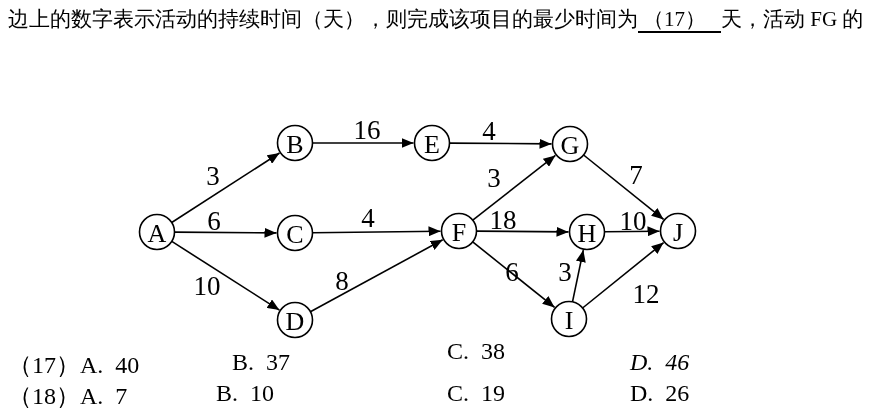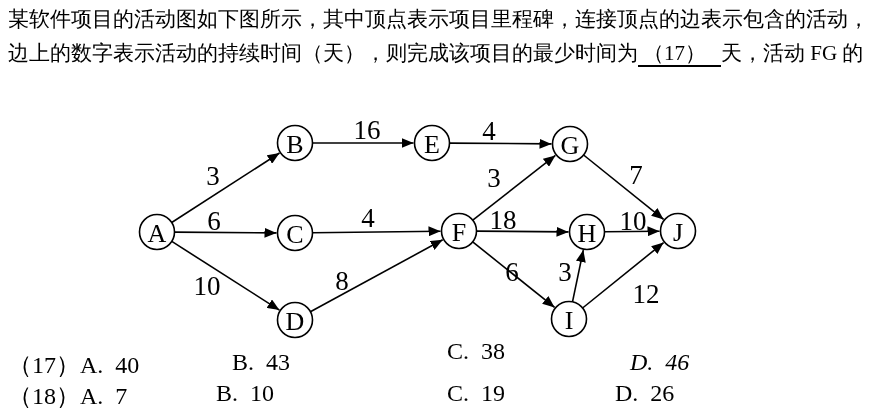--- a/index.html
+++ b/index.html
@@ -47,21 +47,20 @@
     font-size: 24px;
     white-space: pre;
   }
 </style>
 </head>
 <body>
 
 <div class="page">
 
   <div class="para">
-    <div>某软件项目的活动图如下图所示，其中顶点表示项目里程碑，连接顶点的边表示包含的活动，</div>
     <div><span>边上的数字表示活动的持续时间（天），则完成该项目的最少时间为</span><span class="blank">（17）</span><span>天，活动 FG 的</span></div>
   </div>
 
   <svg class="diagram" width="892" height="410" viewBox="0 0 892 410">
     <defs>
       <marker id="arrowhead" markerUnits="userSpaceOnUse" markerWidth="14" markerHeight="10" refX="12" refY="5" orient="auto">
         <path d="M0,0 L12,5 L0,10 Z" fill="#000000"></path>
       </marker>
     </defs>
     <g id="edges-layer">
@@ -112,22 +111,22 @@
         <circle cx="587" cy="232" r="17.5" fill="#ffffff" stroke="#000000" stroke-width="1.6"></circle>
         <text x="587" y="233" text-anchor="middle" dominant-baseline="central" class="node-label">H</text>
         <circle cx="569" cy="319" r="17.5" fill="#ffffff" stroke="#000000" stroke-width="1.6"></circle>
         <text x="569" y="320" text-anchor="middle" dominant-baseline="central" class="node-label">I</text>
         <circle cx="678" cy="231" r="17.5" fill="#ffffff" stroke="#000000" stroke-width="1.6"></circle>
         <text x="678" y="232" text-anchor="middle" dominant-baseline="central" class="node-label">J</text>
       </g>
   </svg>
 
   <span class="ans" style="left:8px;   top:349px;"><span>（17）</span><span>A.  40</span></span>
-  <span class="ans" style="left:232px; top:349px;">B.  43</span>
+  <span class="ans" style="left:232px; top:349px;">B.  37</span>
   <span class="ans" style="left:447px; top:338px;">C.  38</span>
   <span class="ans" style="left:630px; top:349px;font-style:italic;">D.  46</span>
 
   <span class="ans" style="left:8px;   top:380px;"><span>（18）</span><span>A.  7</span></span>
   <span class="ans" style="left:216px; top:380px;">B.  10</span>
   <span class="ans" style="left:447px; top:380px;">C.  19</span>
-  <span class="ans" style="left:615px; top:380px;">D.  26</span>
+  <span class="ans" style="left:630px; top:380px;">D.  26</span>
 
 </div>
 
 </body></html>

